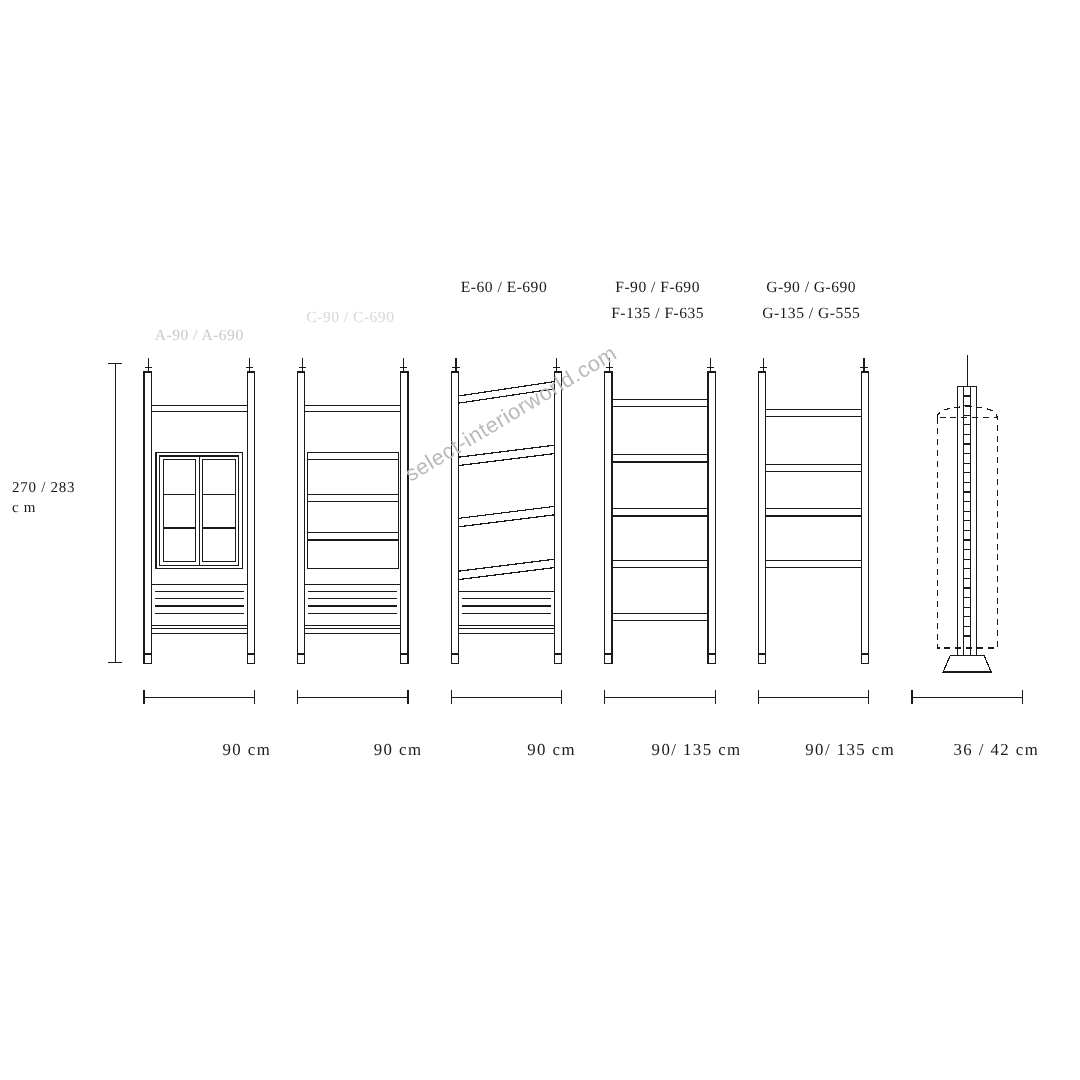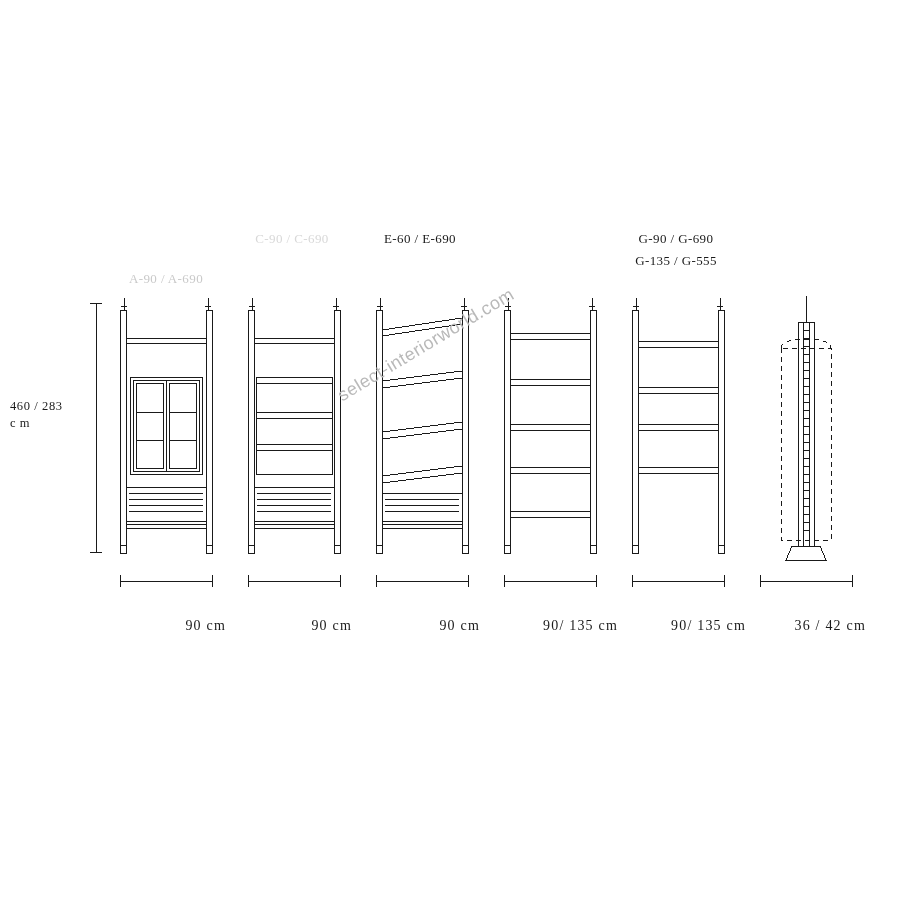--- a/index.html
+++ b/index.html
@@ -34,21 +34,21 @@
   .label-block {
     position: absolute;
     text-align: center;
     font-size: 13px;
     line-height: 22px;
     letter-spacing: 0.4px;
     white-space: nowrap;
   }
   .label-block .l2 { display: block; }
   .label-faded { color: #c9c9c9; margin-top: 40px; }
-  .label-faded2 { color: #d8d8d8; }
+  .label-faded2 { color: #d8d8d8; margin-top: 25px; }
 
   
   .height-text {
     position: absolute;
     left: 10px;
     top: 398px;
     width: 78px;
     text-align: left;
     font-size: 12.5px;
     line-height: 17px;
@@ -95,28 +95,32 @@
       <span class="l2"></span>
     </div>
     <div class="label-block label-faded2" style="left:212px; top:14px; width:160px;">
       <span>C-90 / C-690</span>
       <span class="l2"></span>
     </div>
     <div class="label-block" style="left:340px; top:14px; width:160px;">
       <span>E-60 / E-690</span>
       <span class="l2"></span>
     </div>
+    <div class="label-block" style="left:468px; top:14px; width:160px;">
+      <span>F-90 / F-690</span>
+      <span class="l2">F-135 / F-635</span>
+    </div>
     <div class="label-block" style="left:596px; top:14px; width:160px;">
       <span>G-90 / G-690</span>
       <span class="l2">G-135 / G-555</span>
     </div>
   </div>
 
   <div class="height-text">
-    <div>460 / 283</div>
+    <div>270 / 283</div>
     <div>c m</div>
   </div>
 
   <svg width="900" height="900" viewBox="0 0 900 900" style="position:absolute;left:0;top:0;">
     <g fill="none" stroke="#1a1a1a" stroke-width="1" shape-rendering="crispEdges">
 
       <g>
         <line x1="96" y1="303" x2="96" y2="552"></line>
         <line x1="90" y1="303" x2="102" y2="303"></line>
         <line x1="90" y1="552" x2="102" y2="552"></line>

